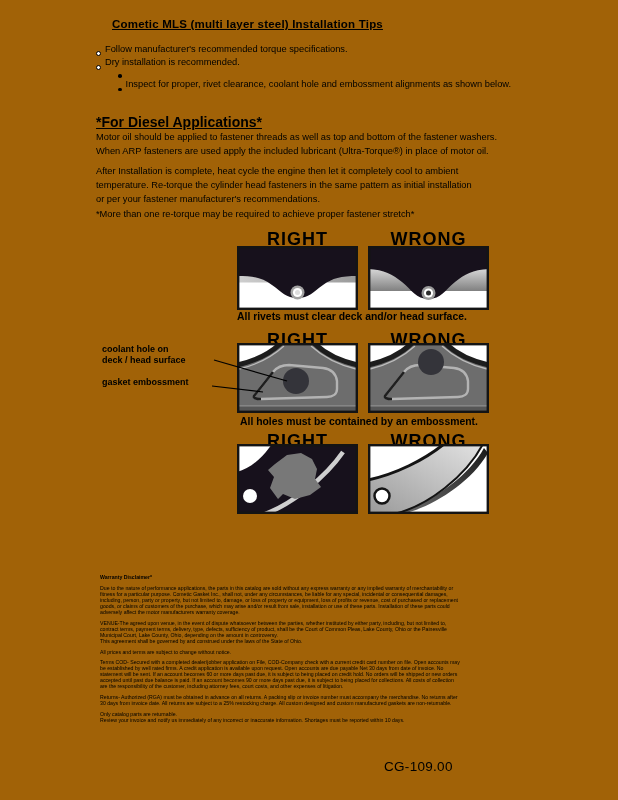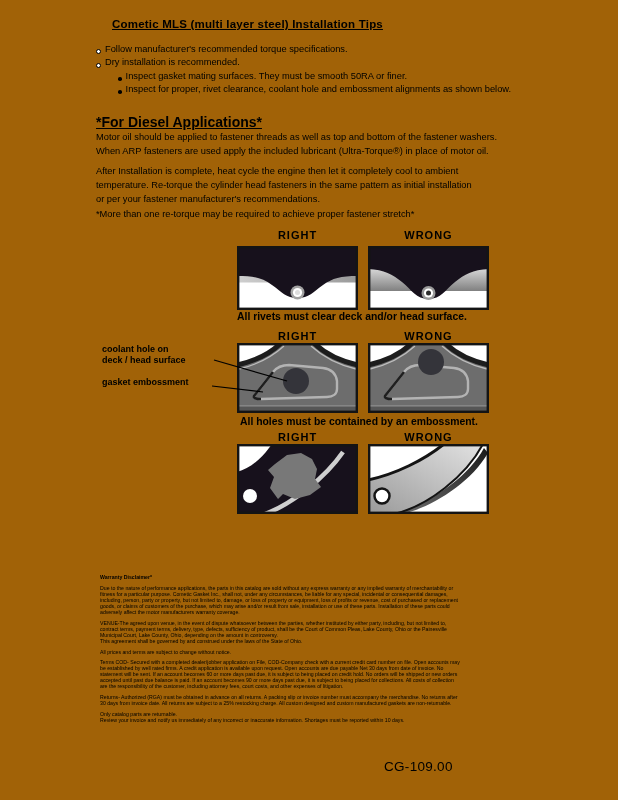--- a/index.html
+++ b/index.html
@@ -5,27 +5,27 @@
   html,body{margin:0;padding:0;background:#ffffff;}
   #page{
     position:relative;width:618px;height:800px;background:#a16207;
     font-family:"Liberation Sans","DejaVu Sans",sans-serif;color:var(--ink,#000);
     overflow:hidden;
   }
   .abs{position:absolute;}
   .pre{white-space:pre-line;}
   .title{font-size:11.5px;font-weight:bold;text-decoration:underline;letter-spacing:.2px;}
   .body-txt{font-size:9.3px;line-height:14px;}
-  .bullet-row{display:flex;align-items:center;line-height:13.4px;font-size:9.3px;}
+  .bullet-row{display:flex;align-items:flex-end;line-height:13.4px;font-size:9.3px;}
   .bullet-row .mark{flex:0 0 auto;margin-top:4.5px;margin-right:4px;}
   .o-mark{width:3px;height:3px;border:1px solid var(--ink,#000);border-radius:50%;background:#fff;}
   .d-mark{width:3.6px;height:3.6px;border-radius:50%;background:var(--ink,#000);}
   .sub{margin-left:22px;}
   .sec-head{font-size:14px;font-weight:bold;text-decoration:underline;}
-  .rw-hdr{width:121px;text-align:center;font-size:11px;font-weight:bold;letter-spacing:1px;}
+  .rw-hdr{width:121px;text-align:center;font-size:18px;font-weight:bold;letter-spacing:1px;}
   .cap{font-size:10.4px;font-weight:bold;line-height:11.5px;}
   .diag-label{font-size:9px;font-weight:bold;line-height:10.5px;text-align:left;width:110px;}
   .legal{width:480px;font-size:5.2px;line-height:5.9px;}
   .legal p{margin:0 0 5px 0;white-space:pre-line;}
   .legal .lg-head{font-weight:bold;margin-bottom:5.5px;}
   .footer-code{font-size:13.5px;letter-spacing:.3px;}
   svg{display:block;}
 </style>
 </head>
 <body>
@@ -38,21 +38,20 @@
     <div class="bullet-row">
       <span class="mark o-mark"></span>
       <span>Follow manufacturer's recommended torque specifications.</span>
     </div>
     <div class="bullet-row">
       <span class="mark o-mark"></span>
       <span>Dry installation is recommended.</span>
     </div>
     <div class="bullet-row sub">
       <span class="mark d-mark"></span>
-      <span>Inspect gasket mating surfaces.  They must be smooth 50RA or finer.</span>
     </div>
     <div class="bullet-row sub">
       <span class="mark d-mark"></span>
       <span>Inspect for proper, rivet clearance, coolant hole and embossment alignments as shown below.</span>
     </div>
   </div>
 
   <div class="abs sec-head" style="left:96px;top:114px;">*For Diesel Applications*</div>
   <div class="abs body-txt pre" style="left:96px;top:130px;width:470px;">Motor oil should be applied to fastener threads as well as top and bottom of the fastener washers.
 When ARP fasteners are used apply the included lubricant (Ultra-Torque®) in place of motor oil.</div>

